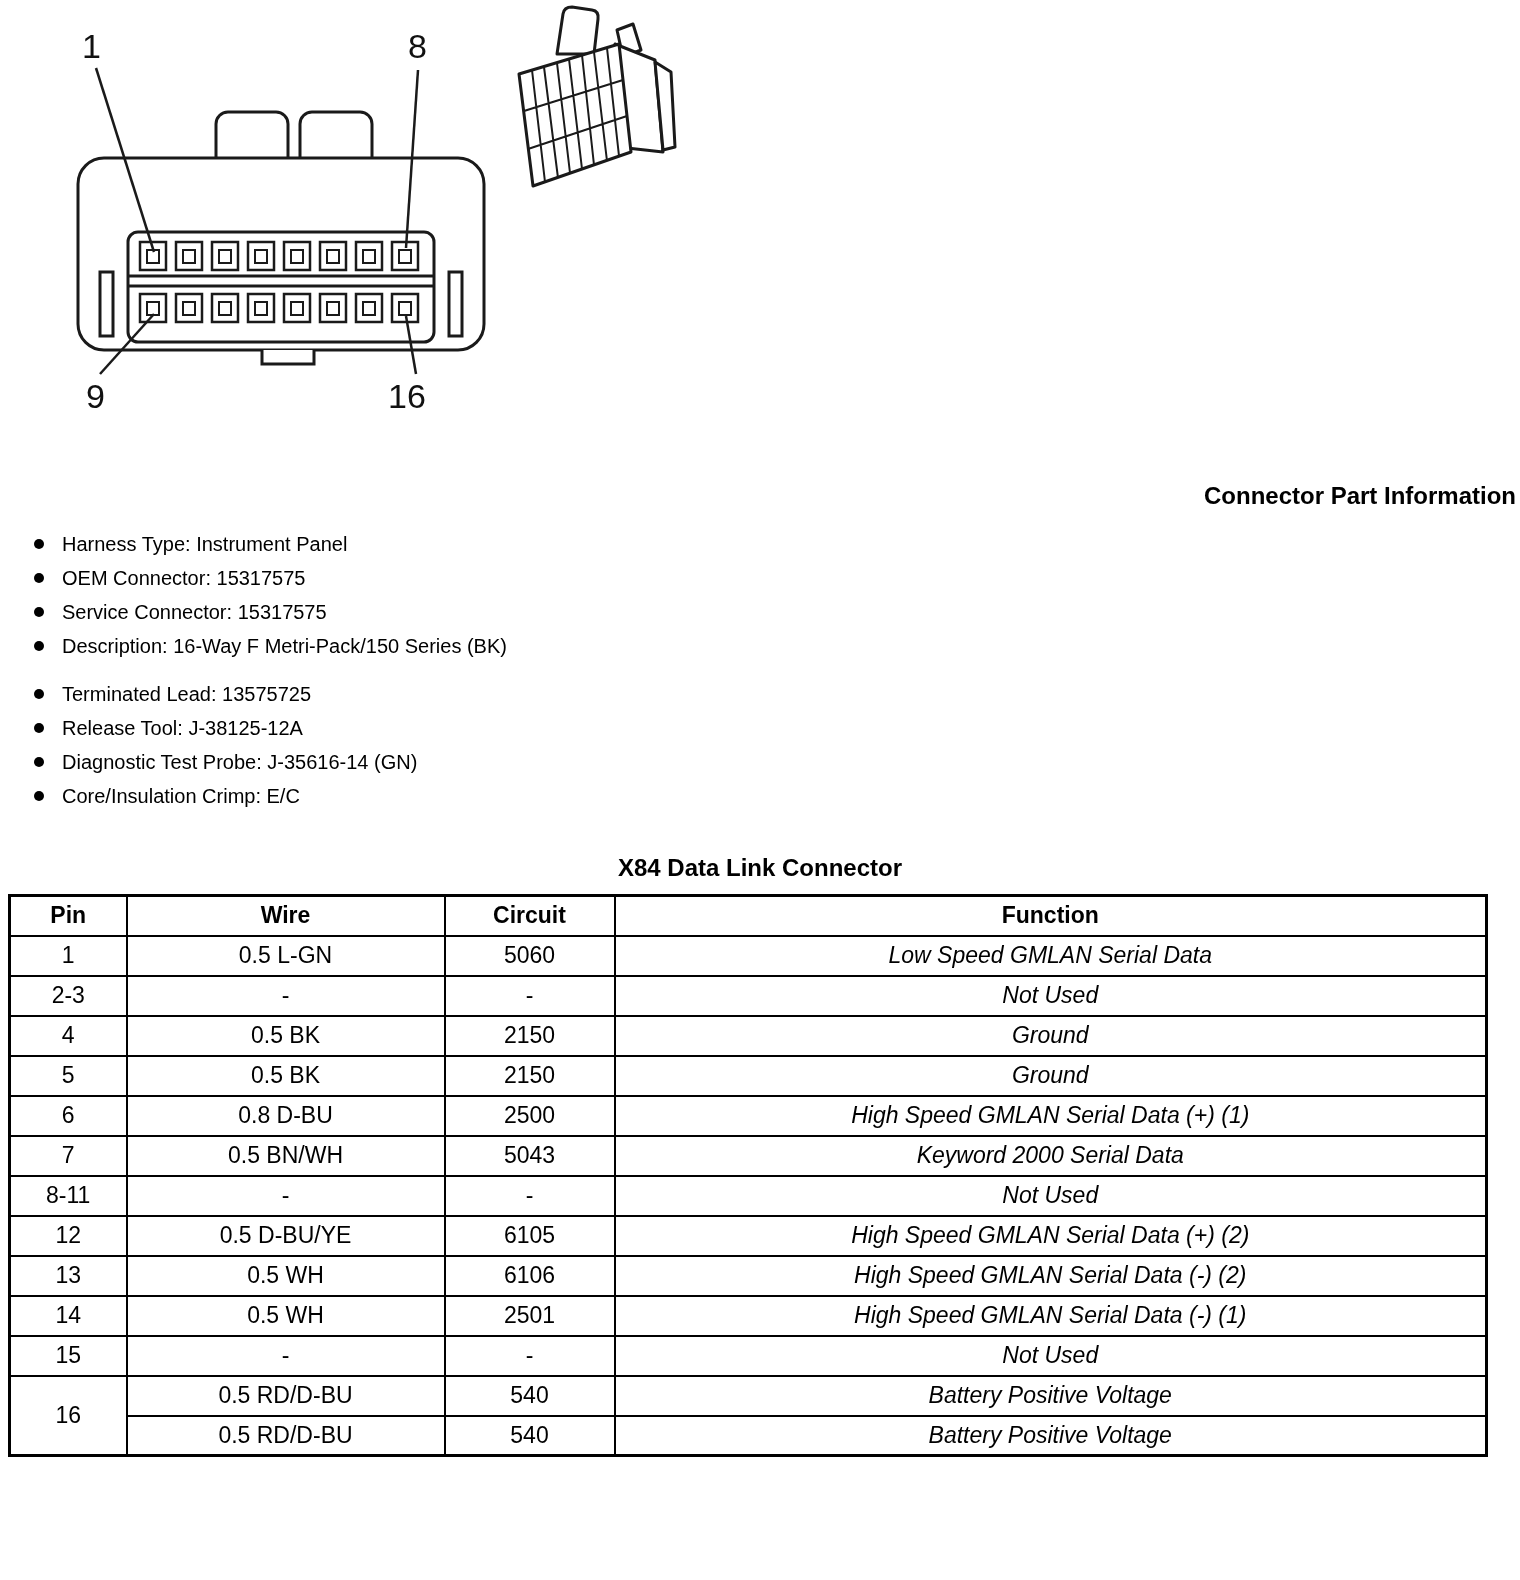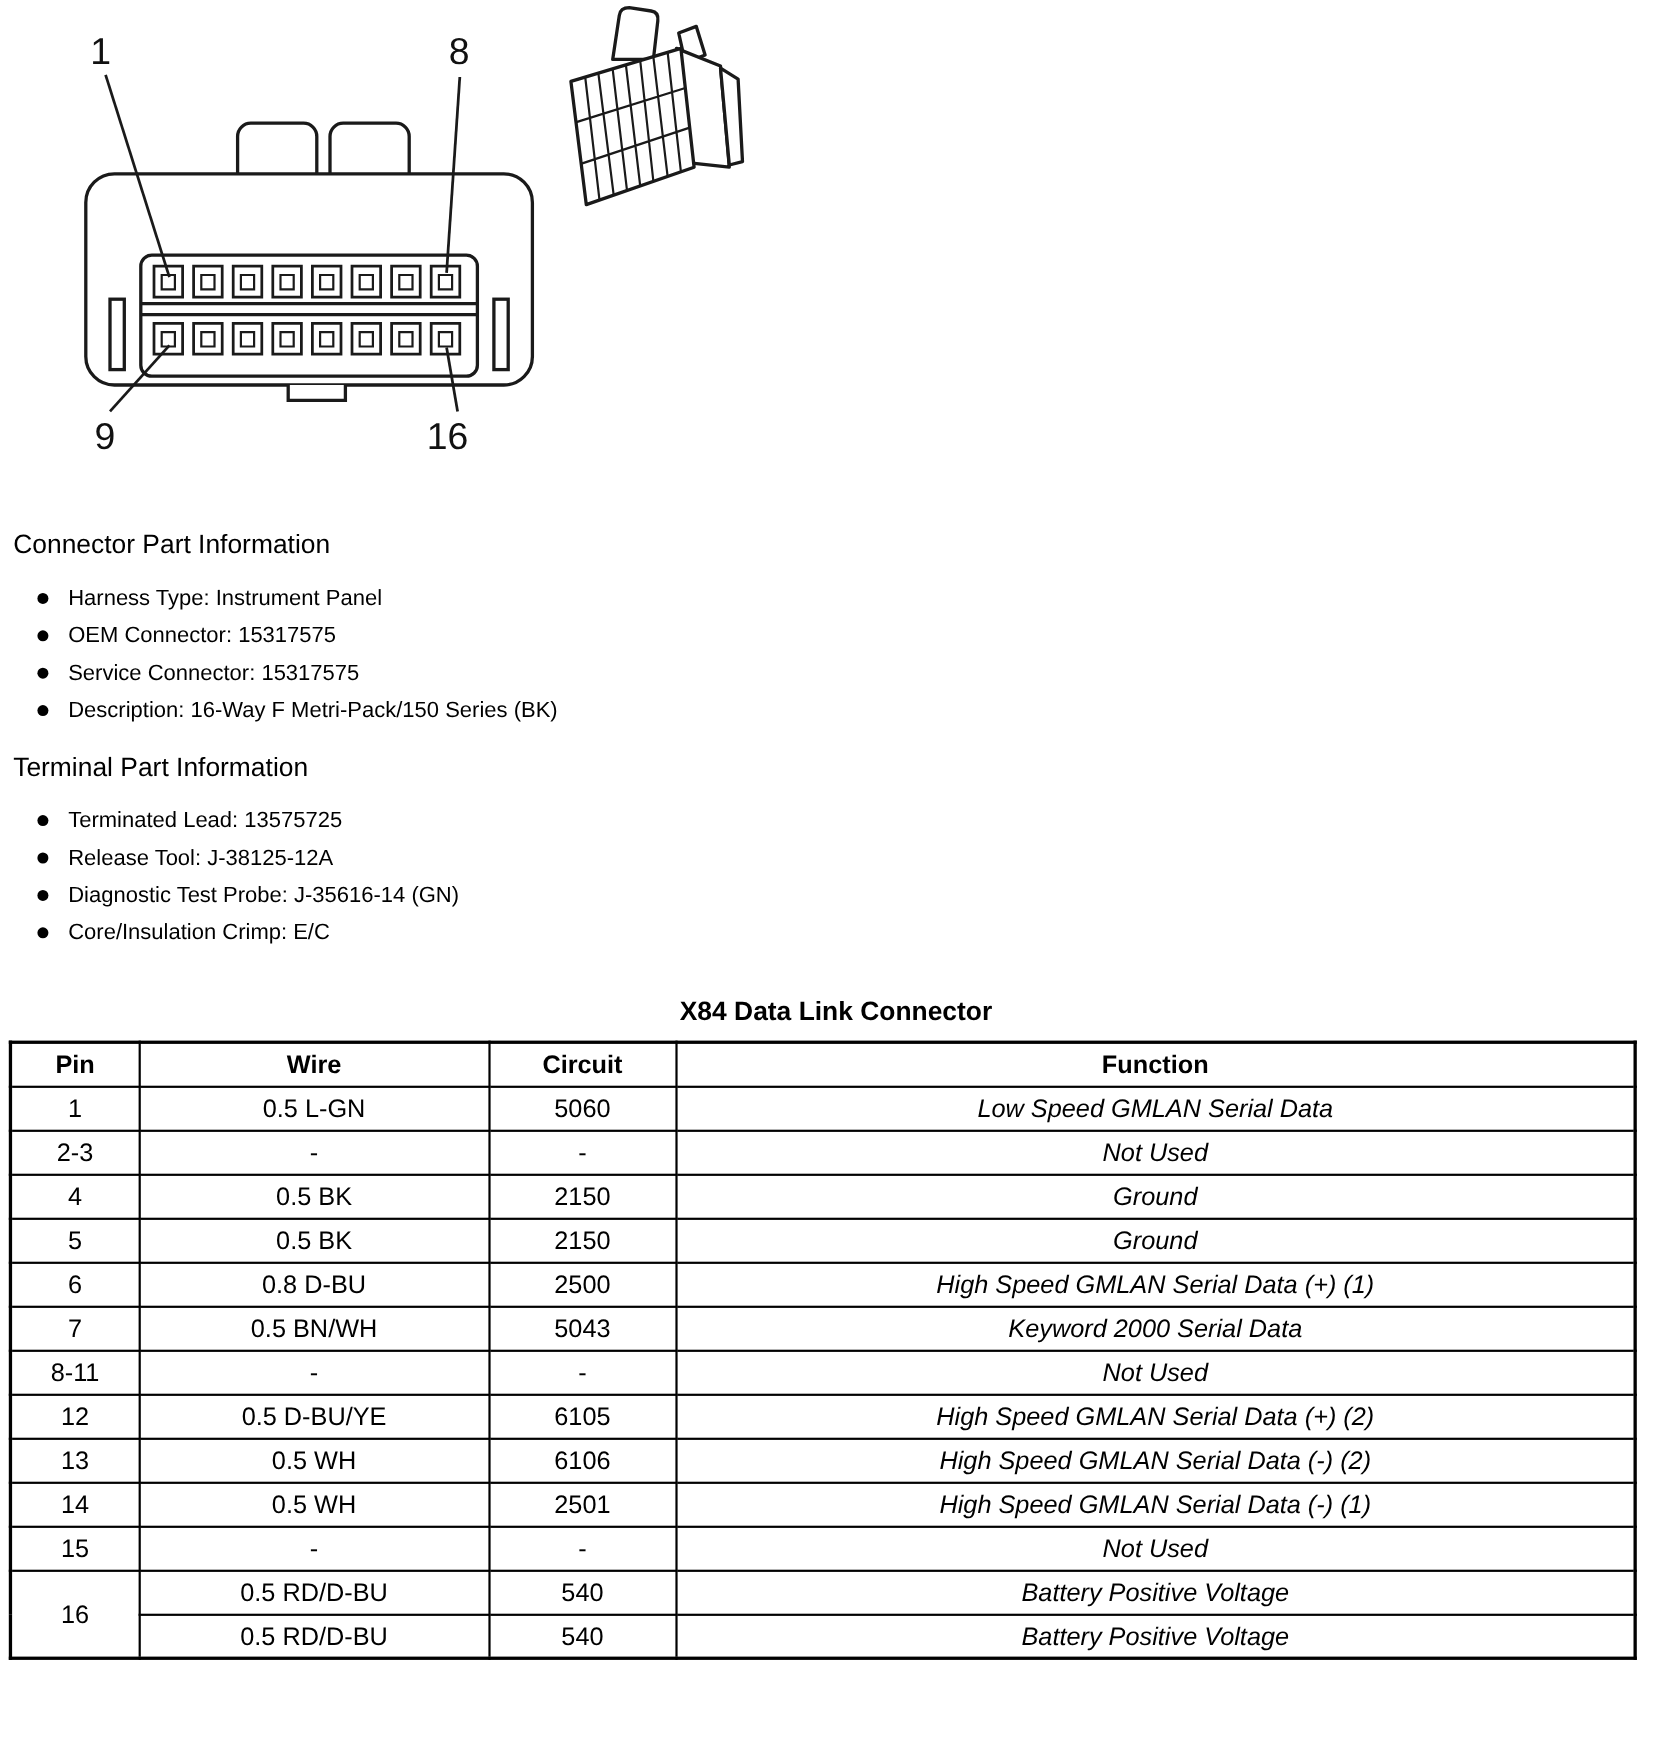--- a/index.html
+++ b/index.html
@@ -13,22 +13,23 @@
   .page { position: relative; width: 1520px; height: 1580px; }
 
   
   .diagram-area { position: relative; height: 458px; }
   .front-svg { position: absolute; left: 66px; top: 6px; }
   .iso-svg   { position: absolute; left: 505px; top: 2px; }
   svg text { font-family: "Liberation Sans", sans-serif; fill: #111; }
 
   
   .section-heading {
-    font-size: 24px; font-weight: normal;
+    font-size: 24px; font-weight: bold;
     margin: 24px 4px 0 12px;
+    text-align: right;
   }
   .bullet-list { margin: 20px 0 0 0; }
   .bullet-item {
     display: flex; align-items: center;
     font-size: 20px; line-height: 28px;
     margin: 0 0 6px 34px;
   }
   .bullet {
     width: 10px; height: 10px; background: #000; border-radius: 50%;
     margin-right: 18px; flex: none;
@@ -130,21 +131,20 @@
         <span>Service Connector: 15317575</span>
       </div>
       <div class="bullet-item">
         <span class="bullet"></span>
         <span>Description: 16-Way F Metri-Pack/150 Series (BK)</span>
       </div>
     </div>
   </section>
 
   <section>
-    <h2 class="section-heading">Terminal Part Information</h2>
     <div class="bullet-list">
       <div class="bullet-item">
         <span class="bullet"></span>
         <span>Terminated Lead: 13575725</span>
       </div>
       <div class="bullet-item">
         <span class="bullet"></span>
         <span>Release Tool: J-38125-12A</span>
       </div>
       <div class="bullet-item">

